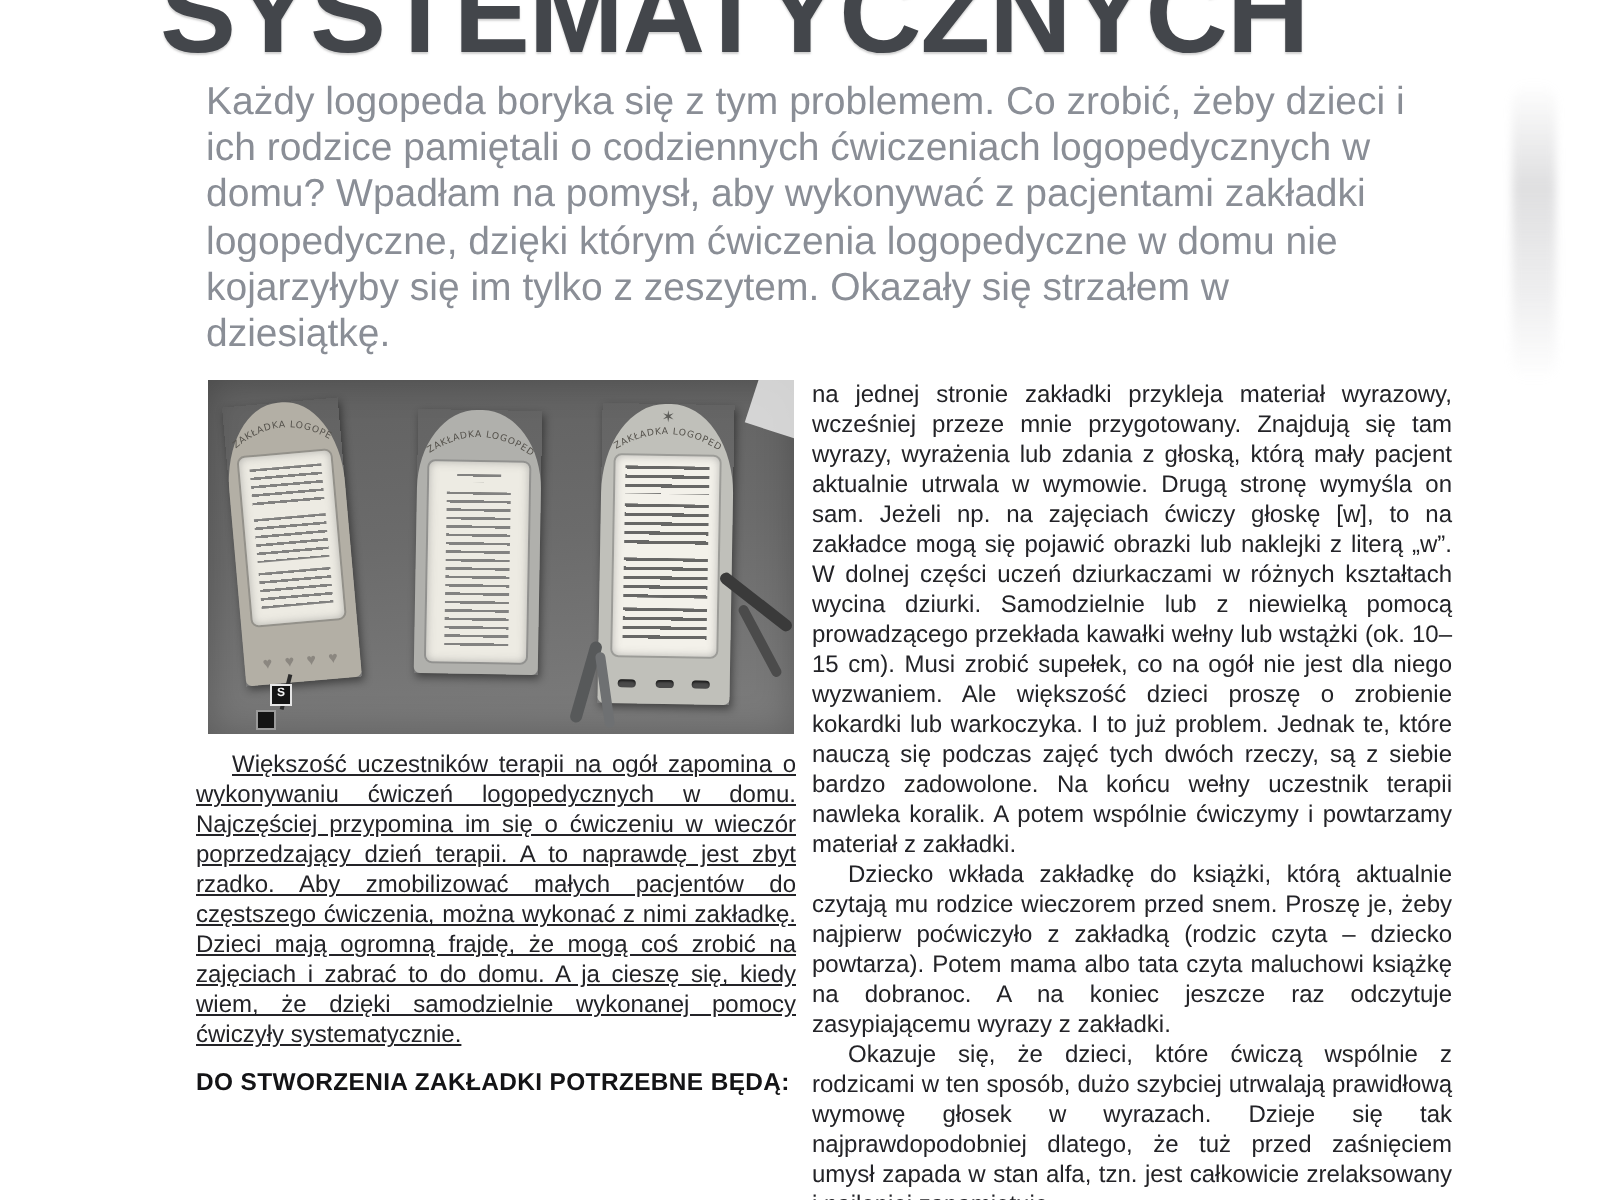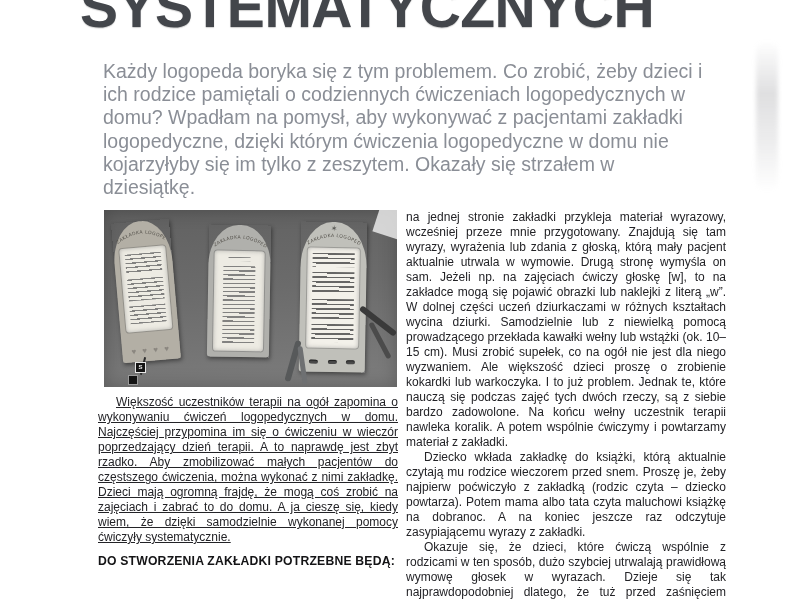--- a/index.html
+++ b/index.html
@@ -119,21 +119,21 @@
 </head>
 <body>
 
 <div class="page">
 
   <h1 class="headline" style="margin-bottom:0;">
     <div class="l1">SYSTEMATYCZNYCH</div>
   </h1>
 
   <div class="lead-wrap">
-    <p class="lead-inner" style="margin-top:26px;margin-bottom:0;">Każdy logopeda boryka się z tym problemem. Co zrobić, żeby dzieci i ich rodzice pamiętali o codziennych ćwiczeniach logopedycznych w domu? Wpadłam na pomysł, aby wykonywać z pacjentami zakładki logopedyczne, dzięki którym ćwiczenia logopedyczne w domu nie kojarzyłyby się im tylko z zeszytem. Okazały się strzałem w dziesiątkę.</p>
+    <p class="lead-inner" style="margin-top:6px;margin-bottom:0;">Każdy logopeda boryka się z tym problemem. Co zrobić, żeby dzieci i ich rodzice pamiętali o codziennych ćwiczeniach logopedycznych w domu? Wpadłam na pomysł, aby wykonywać z pacjentami zakładki logopedyczne, dzięki którym ćwiczenia logopedyczne w domu nie kojarzyłyby się im tylko z zeszytem. Okazały się strzałem w dziesiątkę.</p>
   </div>
 
   <div class="cols">
 
     <div class="col-left">
 
       <div class="photo">
         <div class="corner-light"></div>
 
         <div class="bookmark bm1" style="left:13px;top:11px;width:58px;height:140px;transform:rotate(-5deg);">

